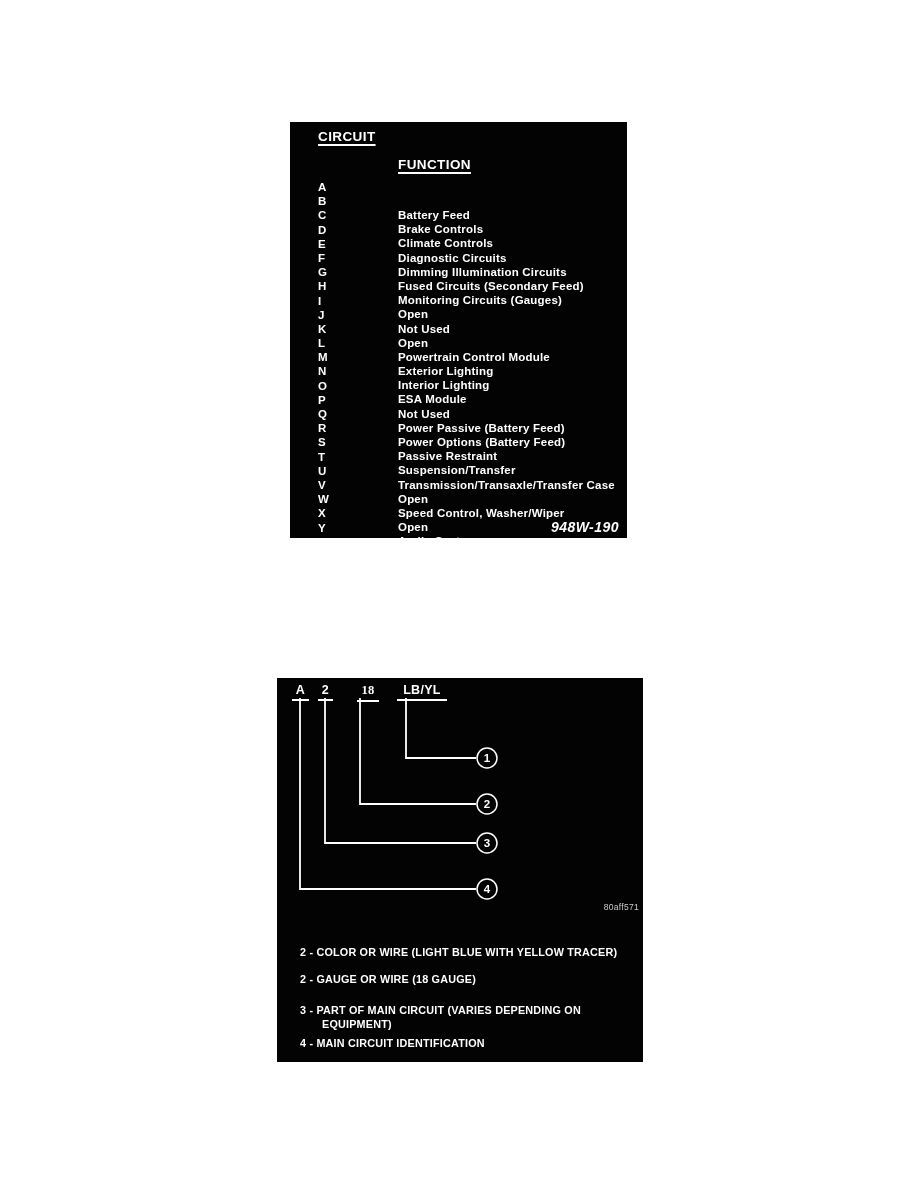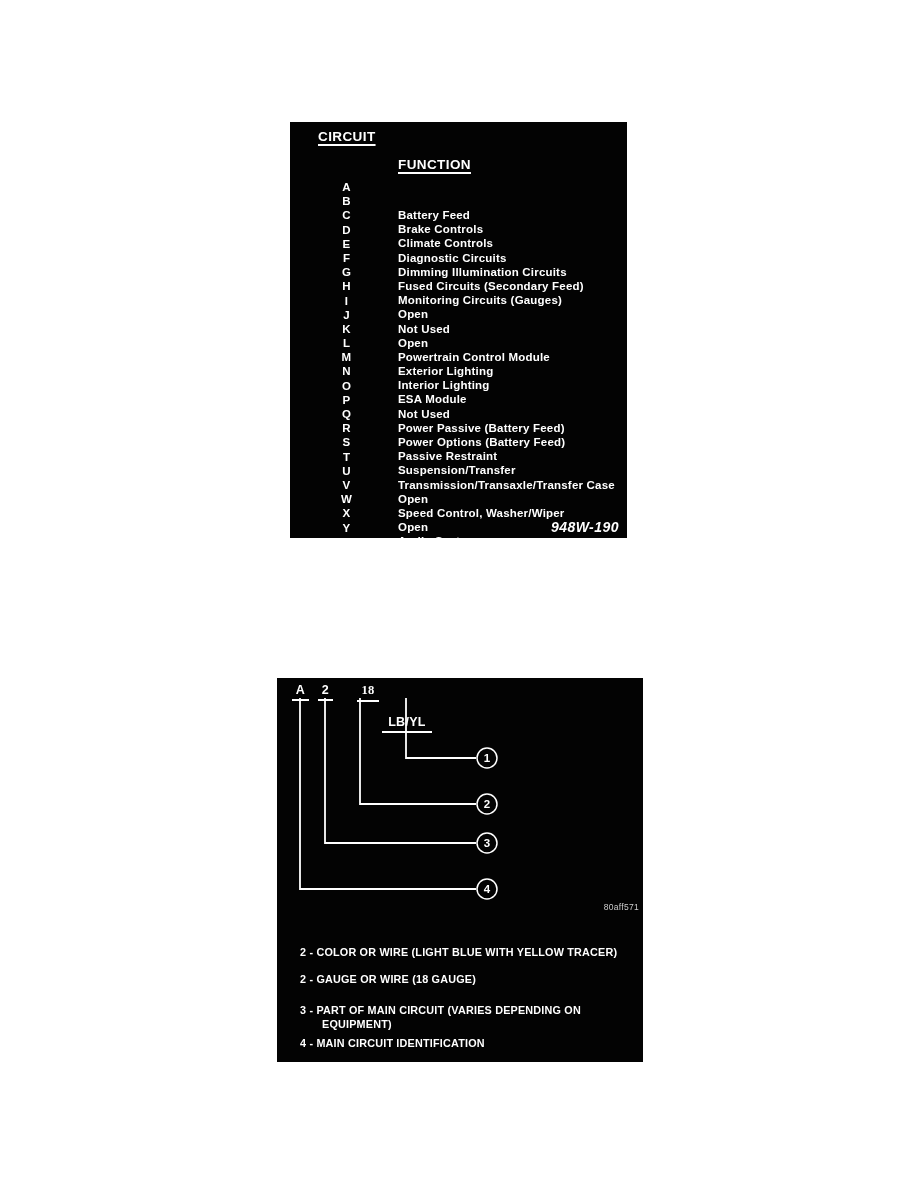--- a/index.html
+++ b/index.html
@@ -36,21 +36,20 @@
     letter-spacing: 0.4px;
   }
   .table-header .hdr {
     text-decoration: underline;
     text-decoration-thickness: 2px;
     text-underline-offset: 3px;
   }
   .col-circuit {
     width: 57px;
     margin-left: 28px;
-    text-align: center;
     flex: 0 0 auto;
   }
   .col-function {
     margin-left: 23px;
     white-space: nowrap;
     margin-top: 28px;
   }
   .table-body {
     margin-top: 8px;
   }
@@ -85,21 +84,21 @@
     text-align: center;
     font-size: 12.5px;
     font-weight: 700;
     border-bottom: 2px solid #ffffff;
     padding-bottom: 2px;
     letter-spacing: 0.3px;
   }
   .code-a    { left: 15px;  width: 17px; }
   .code-part { left: 41px;  width: 15px; }
   .code-gauge{ left: 80px;  width: 22px; font-family: Liberation Serif, serif; }
-  .code-color{ left: 105px; width: 50px; margin-top: 32px; }
+  .code-color{ left: 120px; width: 50px; }
 
   .callout-svg {
     position: absolute;
     left: 0;
     top: 0;
     width: 366px;
     height: 384px;
   }
   .diagram-figure-code {
     position: absolute;

